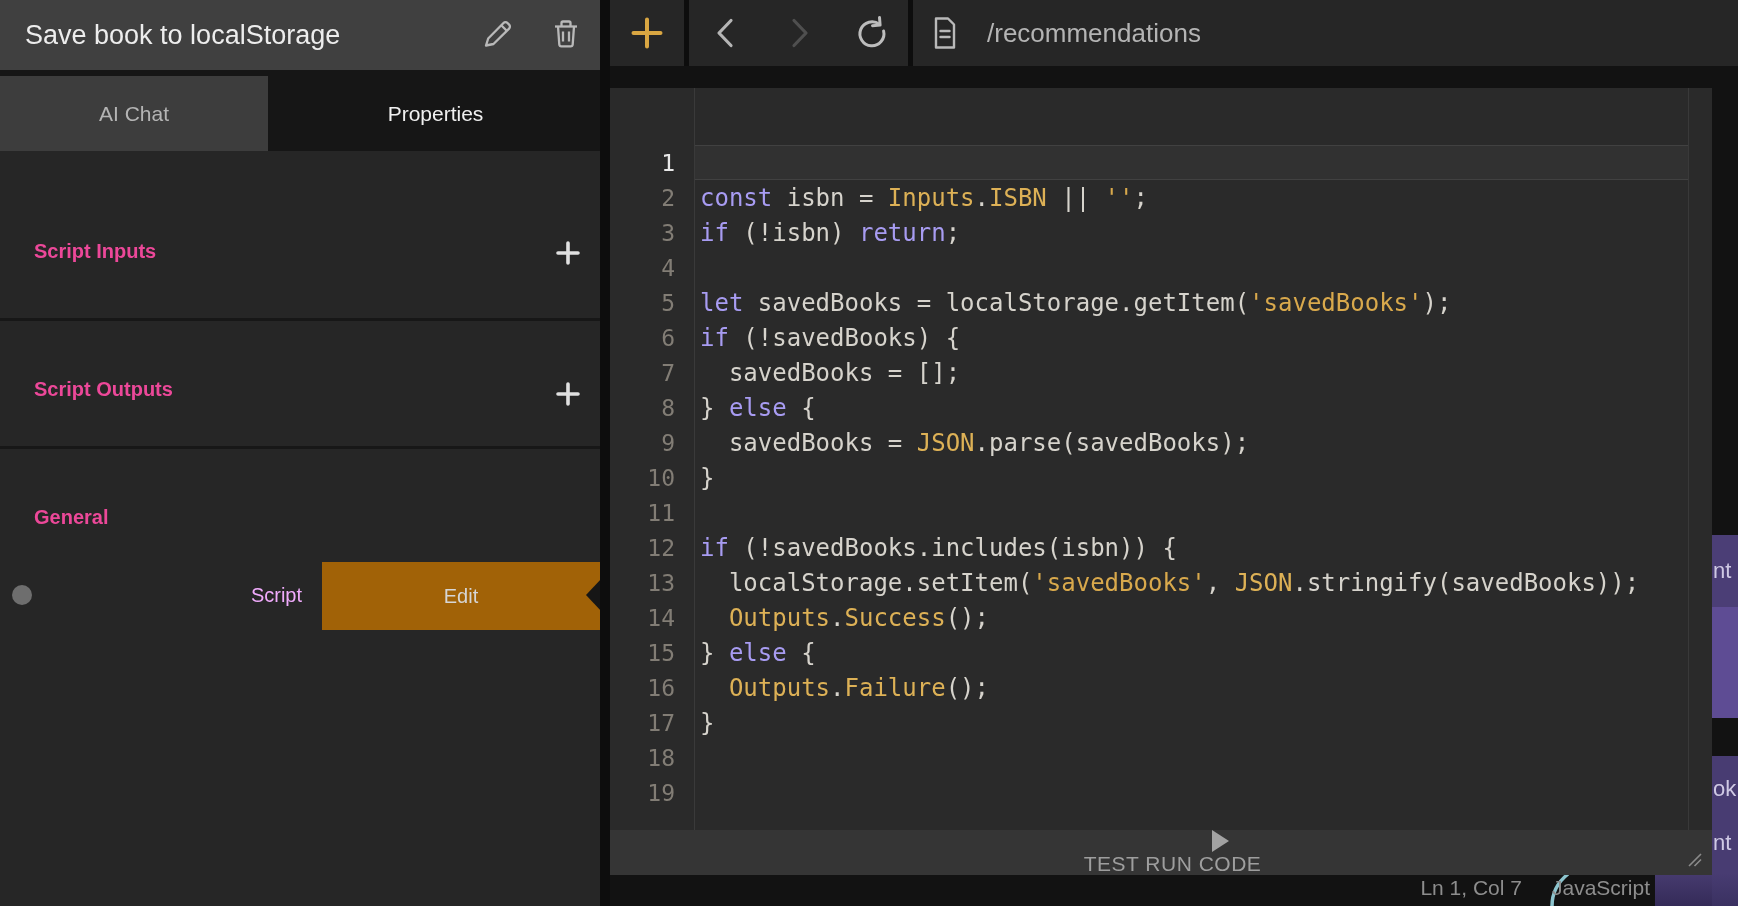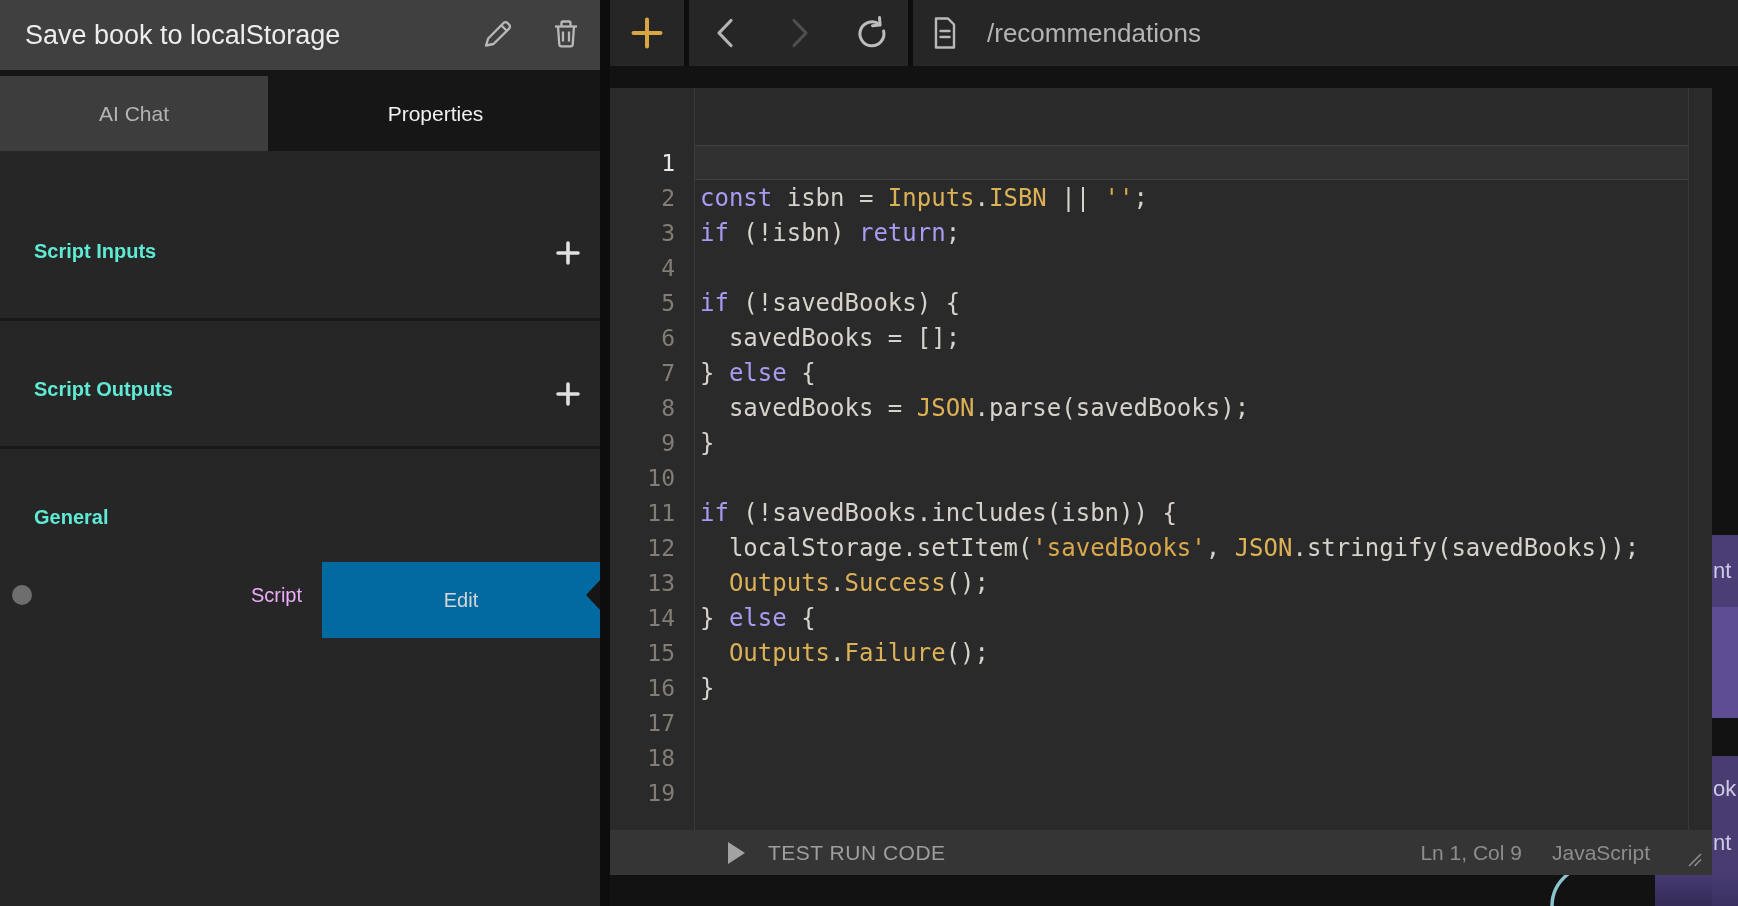--- a/index.html
+++ b/index.html
@@ -18,26 +18,26 @@
   .icon-btn{width:46px;height:46px;top:11px;display:flex;align-items:center;justify-content:center;cursor:pointer;}
   .icon-btn svg{display:block;}
   .lp-gap{left:0;top:70px;width:600px;height:6px;background:#161616;}
   .tabs{left:0;top:76px;width:600px;height:75px;background:#161616;display:flex;}
   .tab{height:75px;display:flex;align-items:center;justify-content:center;font-size:21px;cursor:pointer;}
   .tab-aichat{width:268px;background:#3d3d3d;color:#b4b4b4;}
   .tab-sep{width:3px;background:#161616;}
   .tab-props{flex:1;background:#161616;color:#f0f0f0;}
 
   .section-div{left:0;width:600px;height:3px;background:#171717;}
-  .sec-heading{font-size:20px;font-weight:bold;color:#5eead4;white-space:nowrap;}
+  .sec-heading{font-size:20px;font-weight:bold;color:#ec4899;white-space:nowrap;}
   .add-btn{width:32px;height:32px;display:flex;align-items:center;justify-content:center;cursor:pointer;}
 
   .gen-dot{left:12px;top:585px;width:20px;height:20px;border-radius:50%;background:#6e6e6e;}
   .gen-script-label{right:298px;top:562px;height:66px;line-height:66px;font-size:20px;color:#f0abfc;}
-  .edit-btn{left:322px;top:562px;width:278px;height:76px;background:#0369a1;color:#d6d6d6;
+  .edit-btn{left:322px;top:562px;width:278px;height:68px;background:#a16207;color:#d6d6d6;
     font-size:20px;display:flex;align-items:center;justify-content:center;cursor:pointer;}
   .edit-notch{left:586px;top:578px;width:0;height:0;
     border-top:17px solid transparent;border-bottom:17px solid transparent;border-right:16px solid #161616;}
 
   
   .main-divider{left:600px;top:0;width:10px;height:906px;background:#0d0d0d;}
 
   
   .tb{top:0;height:66px;background:#262626;display:flex;align-items:center;}
   .tb-a{left:610px;width:74px;justify-content:center;}
@@ -69,21 +69,21 @@
   .code-lines{left:90px;top:0;right:0;padding-top:58px;
     font-family:"DejaVu Sans Mono", monospace;font-size:24px;}
   .code-line{height:35px;line-height:35px;white-space:pre;}
   .tok-kw{color:var(--c-kw,#a89cf2);}
   .tok-pl{color:var(--c-pl,#d6d3cc);}
   .tok-gold{color:var(--c-gold,#ddb156);}
   .tok-str{color:var(--c-str,#d9a94c);}
 
   
   .status-bar{left:0;top:742px;width:1102px;height:45px;background:#353535;
-    display:flex;align-items:center;}
+    display:flex;align-items:center;flex-direction:column;}
   .play-tri{margin-left:118px;width:0;height:0;
     border-top:11px solid transparent;border-bottom:11px solid transparent;border-left:17px solid #a2a2a2;}
   .run-label{margin-left:23px;font-size:21px;color:#9e9e9e;letter-spacing:0.5px;}
   .status-right{margin-left:auto;display:flex;align-items:center;gap:30px;padding-right:62px;
     font-size:21px;color:#8d8d8d;}
   .grip{position:absolute;right:9px;bottom:7px;}
 
   
   .teal-curve{left:1528px;top:872px;}
 </style>
@@ -212,39 +212,40 @@
       <div class="gut-num">18</div>
       <div class="gut-num">19</div>
     </div>
   <div class="abs gutter-border"></div>
   <div class="abs right-vline"></div>
   <div class="abs code-lines">
       <div class="code-line"></div>
       <div class="code-line"><span class="tok-kw">const</span><span class="tok-pl"> isbn = </span><span class="tok-gold">Inputs</span><span class="tok-pl">.</span><span class="tok-gold">ISBN</span><span class="tok-pl"> || </span><span class="tok-str">''</span><span class="tok-pl">;</span></div>
       <div class="code-line"><span class="tok-kw">if</span><span class="tok-pl"> (!isbn) </span><span class="tok-kw">return</span><span class="tok-pl">;</span></div>
       <div class="code-line"></div>
+      <div class="code-line"><span class="tok-kw">let</span><span class="tok-pl"> savedBooks = localStorage.getItem(</span><span class="tok-str">'savedBooks'</span><span class="tok-pl">);</span></div>
       <div class="code-line"><span class="tok-kw">if</span><span class="tok-pl"> (!savedBooks) {</span></div>
       <div class="code-line"><span class="tok-pl">  savedBooks = [];</span></div>
       <div class="code-line"><span class="tok-pl">} </span><span class="tok-kw">else</span><span class="tok-pl"> {</span></div>
       <div class="code-line"><span class="tok-pl">  savedBooks = </span><span class="tok-gold">JSON</span><span class="tok-pl">.parse(savedBooks);</span></div>
       <div class="code-line"><span class="tok-pl">}</span></div>
       <div class="code-line"></div>
       <div class="code-line"><span class="tok-kw">if</span><span class="tok-pl"> (!savedBooks.includes(isbn)) {</span></div>
       <div class="code-line"><span class="tok-pl">  localStorage.setItem(</span><span class="tok-str">'savedBooks'</span><span class="tok-pl">, </span><span class="tok-gold">JSON</span><span class="tok-pl">.stringify(savedBooks));</span></div>
       <div class="code-line"><span class="tok-pl">  </span><span class="tok-gold">Outputs</span><span class="tok-pl">.</span><span class="tok-gold">Success</span><span class="tok-pl">();</span></div>
       <div class="code-line"><span class="tok-pl">} </span><span class="tok-kw">else</span><span class="tok-pl"> {</span></div>
       <div class="code-line"><span class="tok-pl">  </span><span class="tok-gold">Outputs</span><span class="tok-pl">.</span><span class="tok-gold">Failure</span><span class="tok-pl">();</span></div>
       <div class="code-line"><span class="tok-pl">}</span></div>
       <div class="code-line"></div>
     </div>
 
   <div class="abs status-bar">
     <div class="play-tri"></div>
     <div class="run-label">TEST RUN CODE</div>
     <div class="status-right">
-      <span>Ln 1, Col 9</span>
+      <span>Ln 1, Col 7</span>
       <span>JavaScript</span>
     </div>
     <svg class="grip" width="16" height="16" viewBox="0 0 16 16">
       <path d="M2,14 L14,2 M7.5,14 L14,7.5" stroke="#8a8a8a" stroke-width="1.6"></path>
     </svg>
   </div>
 </div>
 
 </body></html>

